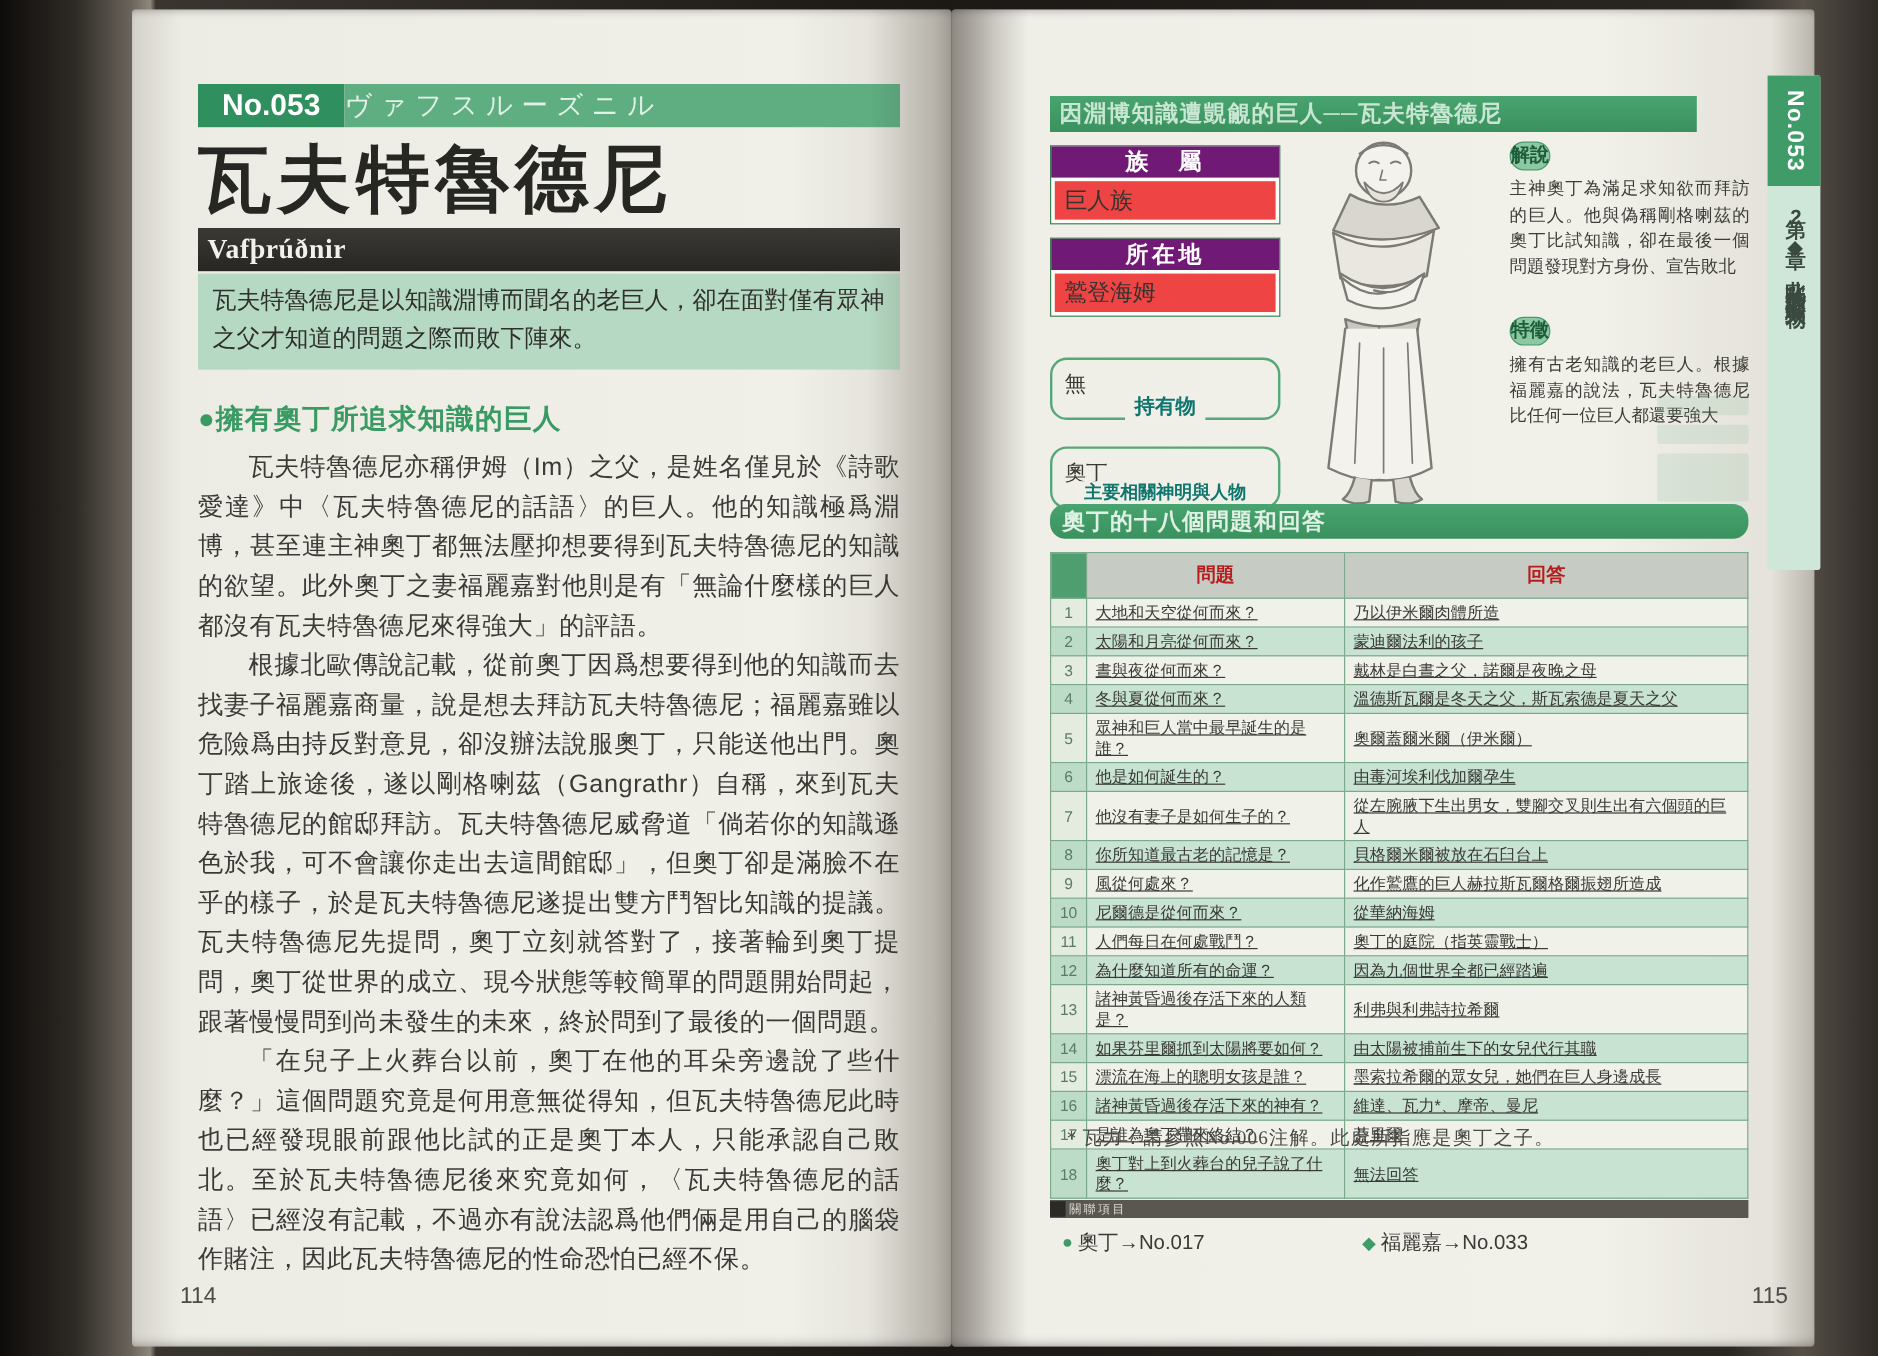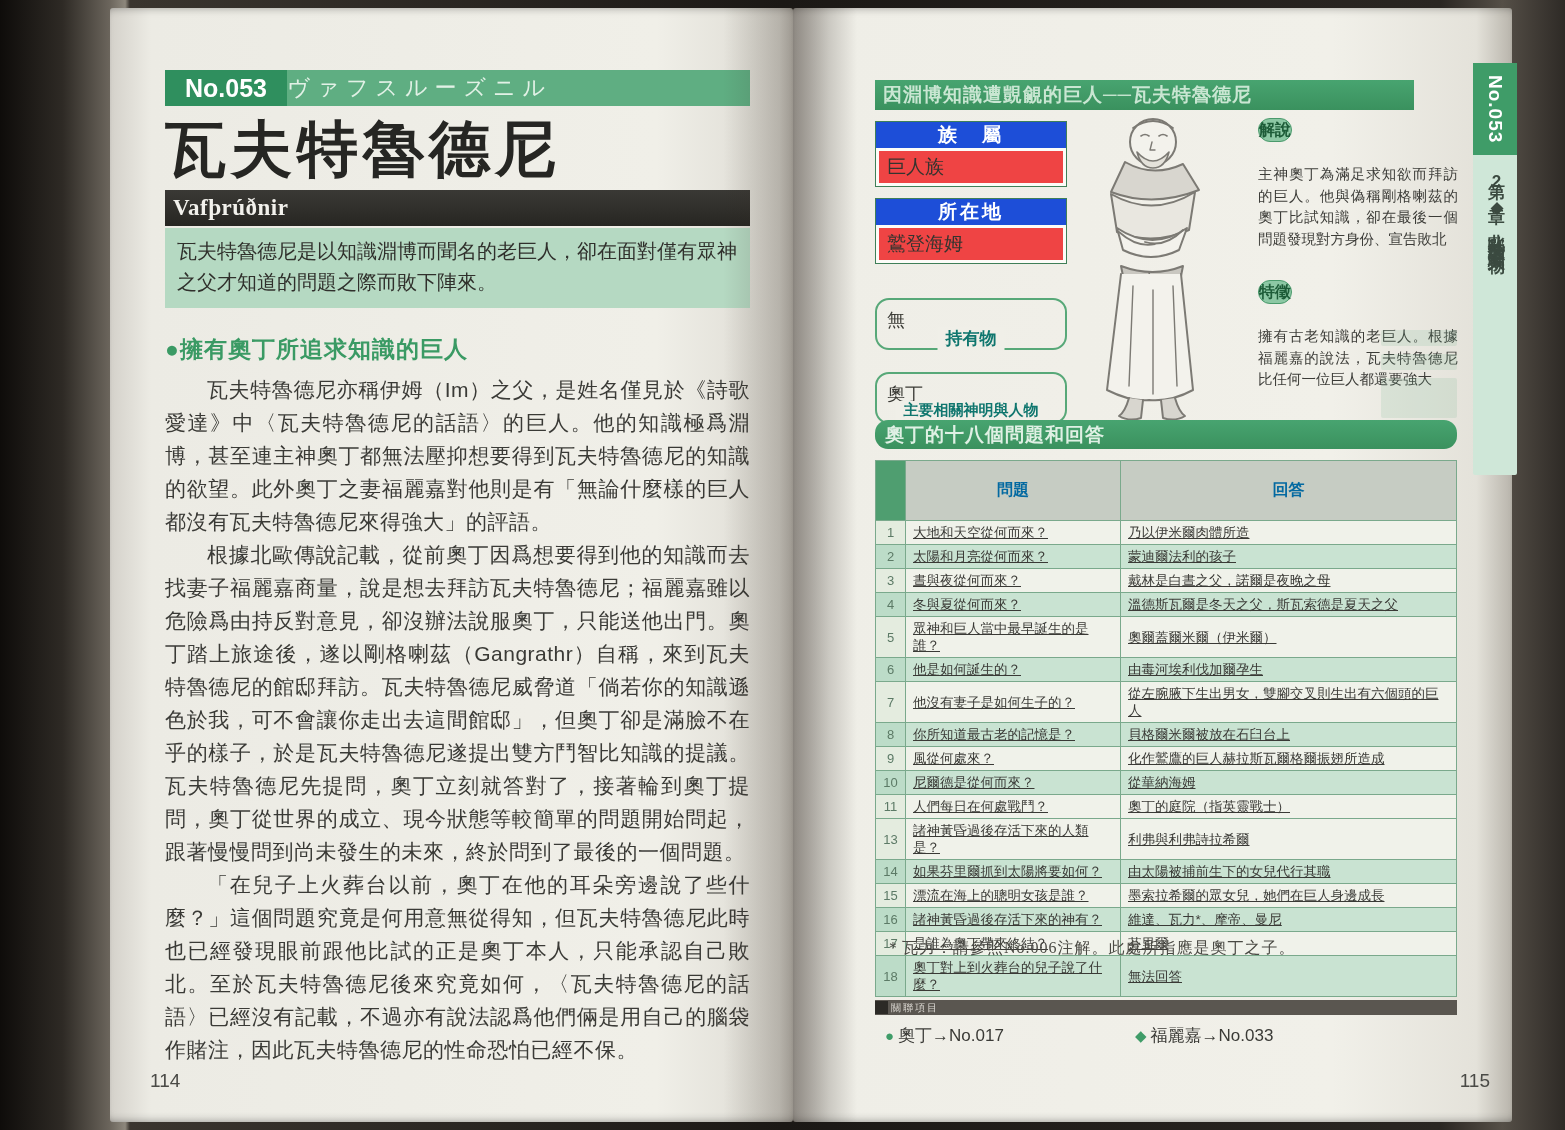--- a/index.html
+++ b/index.html
@@ -42,46 +42,46 @@
   .page-num-left { left:12px;margin-left:28px; }
   .page-num-right { right:22px; }
 
   
   .rp-header { position:absolute; left:82px; top:72px; width:539px; height:30px;
     background:linear-gradient(to bottom,#48a470,#3a915e); color:#c9e6d2; font-size:19px;
     font-weight:bold; display:flex; align-items:center; padding-left:8px; letter-spacing:1px; }
 
   .info-col { position:absolute; left:82px; top:113px; width:192px; }
   .info-box { border:1px solid #3f7f58; background:#fcfcf8; margin-bottom:11px; }
-  .info-box-head { background:#1d4ed8; color:#fff; font-weight:bold; font-size:19px;
+  .info-box-head { background:#701a75; color:#fff; font-weight:bold; font-size:19px;
     height:26px; display:flex; align-items:center; justify-content:center; letter-spacing:3px; }
   .info-box-val { background:#ef4444; margin:3px; padding:3px 8px; font-size:19px; color:#34342f; min-height:28px; }
   .round-box { position:relative; border:2px solid #57a878; border-radius:14px; margin-top:22px;
     min-height:52px; padding:8px 10px 4px; }
   .round-box-label { position:absolute; top:-13px; left:50%; transform:translateX(-50%);
     background:#f0efe8; padding:0 8px; color:#0f766e; font-weight:bold; font-size:17px; white-space:nowrap;margin-top:40px; }
   .round-box-label.small { font-size:15px; }
   .round-box-val { font-size:18px; color:#3a3a35; }
 
   .illustration { position:absolute; left:248px; top:92px; width:220px; height:330px; }
 
   .desc-col { position:absolute; left:465px; top:110px; width:200px; }
   .pill { display:inline-block; background:#8cc8a4; border:1px solid #4a9a6c; border-radius:12px;
     color:#1d5c38; font-weight:bold; font-size:16px; padding:0 0; line-height:22px; }
-  .desc-text { margin-top:22px; font-size:14.5px; line-height:21.5px; color:#3c3c38; text-align:justify; }
+  .desc-text { margin-top:6px; font-size:14.5px; line-height:21.5px; color:#3c3c38; text-align:justify; }
   .feature-block { margin-top:30px; }
 
   .qa-title { position:absolute; left:82px; top:412px; width:582px; height:29px;
     background:linear-gradient(to bottom,#48a470,#3a915e); color:#dff0e4; font-weight:bold;
     font-size:19px; display:flex; align-items:center; padding-left:10px; letter-spacing:1px;border-radius:13px; }
   .qa-wrap { position:absolute; left:82px; top:452px; width:582px; }
   table.qa { border-collapse:collapse; width:582px; }
   table.qa th, table.qa td { border:1px solid #7aa98c; }
   th.corner { background:#4f9e70; width:30px; }
-  th.colhead { background:#c6ccc3; color:#0369a1; font-size:16px; font-weight:bold; padding:19px 0; }
+  th.colhead { background:#c6ccc3; color:#b91c1c; font-size:16px; font-weight:bold; padding:8px 0; }
   th.q-head { width:215px; }
   td.num { width:30px; text-align:center; color:#5c7a66; font-size:13px; padding:2px 0; }
   td.q, td.a { font-size:13.5px; color:#3a3a36; padding:3px 7px; line-height:17px;text-decoration:underline; }
   tr.odd  td { background:#f0f2ea; }
   tr.even td { background:#c9e3d2; }
   tr.odd  td.num { background:#e4ecdf; }
   tr.even td.num { background:#bcdcc8; }
 
   .footnote { position:absolute; left:92px; top:930px; font-size:16px; color:#4a4a44;
     font-family:"Liberation Serif","DejaVu Serif",serif; letter-spacing:1px; }
@@ -263,20 +263,25 @@
     <td class="q">尼爾德是從何而來？</td>
     <td class="a">從華納海姆</td>
   </tr>
 
   <tr class="odd">
     <td class="num">11</td>
     <td class="q">人們每日在何處戰鬥？</td>
     <td class="a">奧丁的庭院（指英靈戰士）</td>
   </tr>
 
+  <tr class="even">
+    <td class="num">12</td>
+    <td class="q">為什麼知道所有的命運？</td>
+    <td class="a">因為九個世界全都已經踏遍</td>
+  </tr>
 
   <tr class="odd">
     <td class="num">13</td>
     <td class="q">諸神黃昏過後存活下來的人類是？</td>
     <td class="a">利弗與利弗詩拉希爾</td>
   </tr>
 
   <tr class="even">
     <td class="num">14</td>
     <td class="q">如果芬里爾抓到太陽將要如何？</td>

